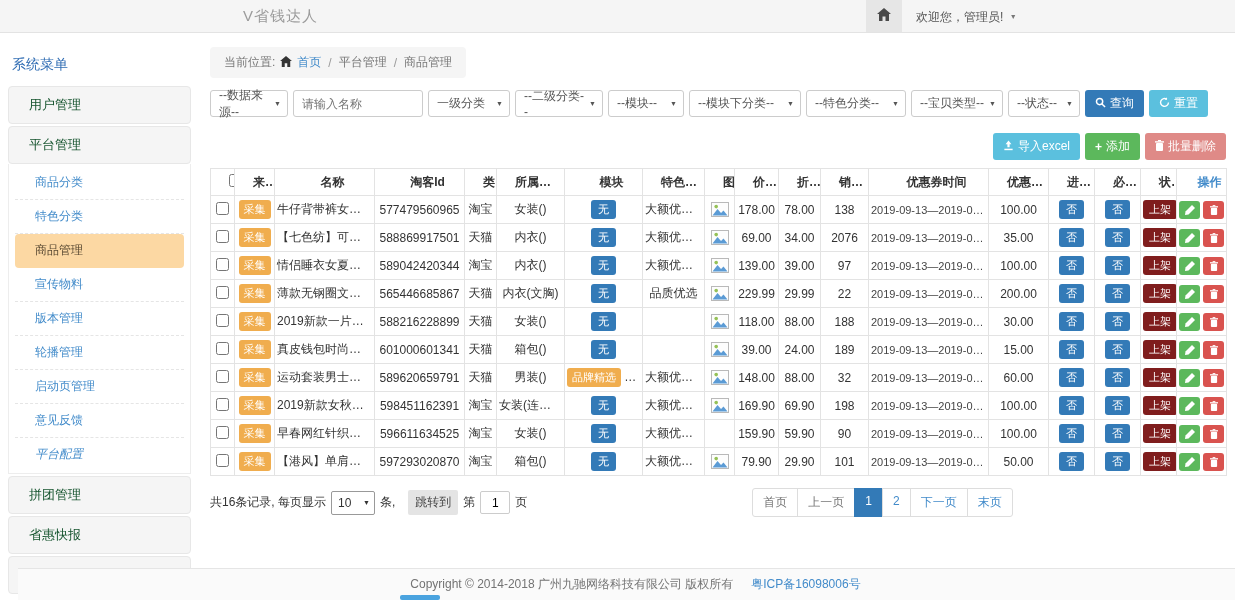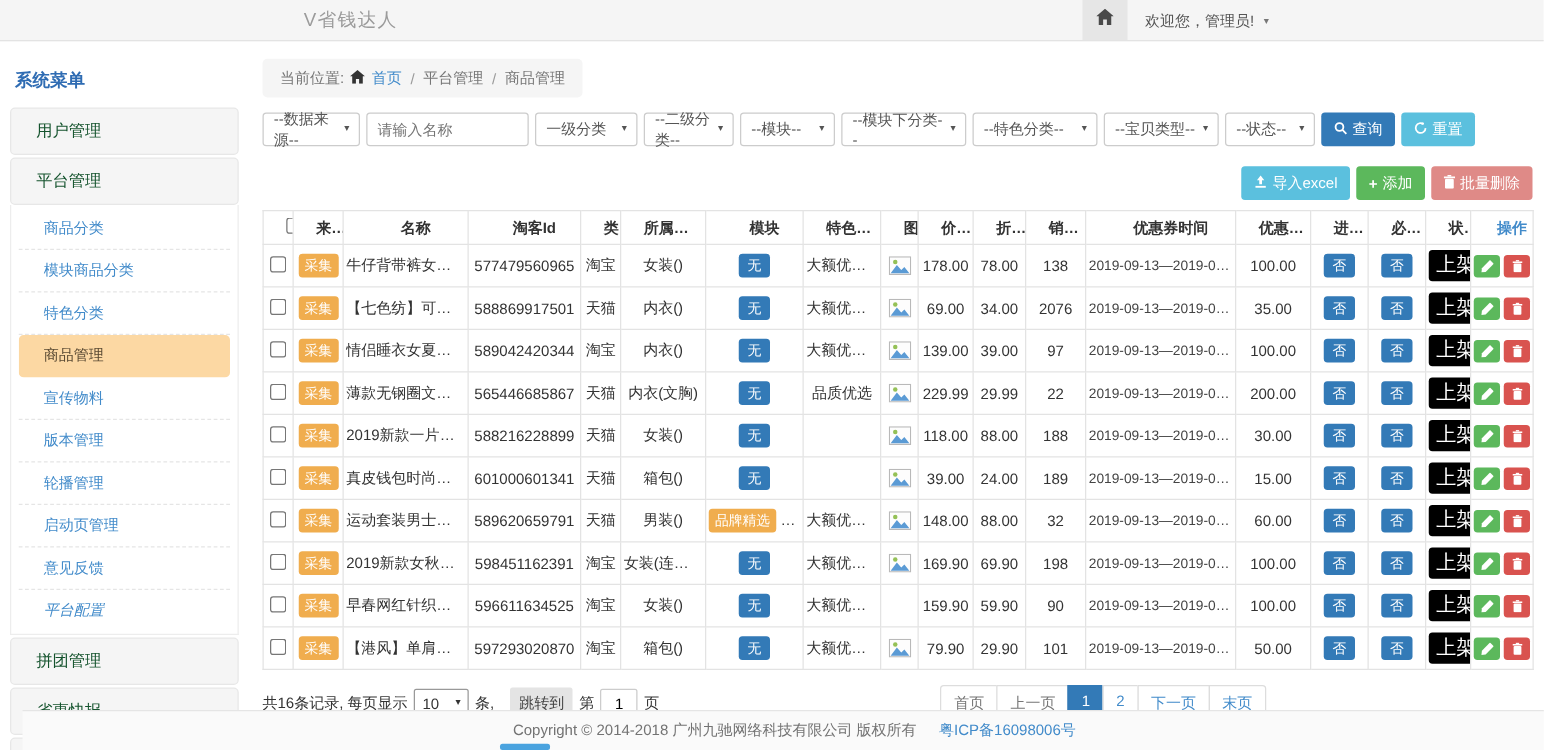--- a/index.html
+++ b/index.html
@@ -9,21 +9,21 @@
   
   .top-header { height:33px; background:#f5f5f5; border-bottom:1px solid #e3e3e3; position:relative; }
   .brand { position:absolute; left:243px; top:7px; font-size:15px; color:#9b9b9b; letter-spacing:1px; }
   .home-box { position:absolute; left:866px; top:0; width:36px; height:32px; background:#e6e6e6; display:flex; align-items:center; justify-content:center; cursor:pointer; }
   .welcome { position:absolute; left:916px; top:9px; font-size:12px; color:#555; cursor:pointer; }
   .welcome .caret { font-size:7px; color:#777; vertical-align:2px; margin-left:3px; }
 
   
   .layout { display:flex; align-items:flex-start; }
   aside { width:183px; margin:15px 0 0 8px; font-size:13px; }
-  .side-title { color:#2f6cb3; font-weight:bold; font-size:14px; padding:8px 4px 10px 4px; }
+  .side-title { color:#2f6cb3; font-weight:normal; font-size:14px; padding:8px 4px 10px 4px; }
   .side-item { background:#f5f5f5; border:1px solid #e7e7e7; border-radius:4px; padding:9px 0 9px 20px; margin-top:2px; color:#14532d; cursor:pointer; }
   .submenu { background:#fff; border:1px solid #ededed; border-top:none; padding:2px 6px; }
   .sub-item { color:#428bca; font-size:12px; padding:8px 0 8px 20px; border-bottom:1px dashed #e5e5e5; cursor:pointer; }
   .sub-item:last-child { border-bottom:none;font-style:italic; }
   .sub-item.active { background:#fcd8a3; border-radius:4px; color:#5a4a33; border-bottom:1px dashed transparent; }
 
   main { width:1016px; margin:14px 0 0 19px; }
 
   
   .breadcrumb { display:inline-flex; align-items:center; gap:5px; background:#f5f5f5; border-radius:4px; padding:7px 14px; font-size:12px; color:#777; }
@@ -46,21 +46,21 @@
 
   
   table { width:100%; border-collapse:collapse; table-layout:fixed; margin-top:8px; font-size:12px; }
   th, td { border:1px solid #e3e3e3; text-align:center; padding:4px 2px; overflow:hidden; white-space:nowrap; text-overflow:ellipsis; vertical-align:middle; height:27px; }
   th { color:#333; font-weight:bold; background:#fff;padding-left:18px; }
   th.op-head { color:#428bca; }
   td.time { font-size:11px; color:#444; }
   td.name-cell { color:#333; }
   .badge-orange { background:#f0ad4e; color:#fff; border-radius:3px; padding:2px 5px; font-size:11px; display:inline-block; cursor:pointer; }
   .btn-blue { background:#337ab7; color:#fff; border-radius:3px; padding:2px 7px; font-size:11px; display:inline-block; cursor:pointer; }
-  .btn-green { background:#000000; color:#fff; border-radius:3px; padding:2px 6px; font-size:16px; display:inline-block; cursor:pointer; }
+  .btn-green { background:#7f1d1d; color:#fff; border-radius:3px; padding:2px 6px; font-size:11px; display:inline-block; cursor:pointer; }
   .mod-text { font-size:12px; color:#333; }
   .op { display:inline-flex; align-items:center; justify-content:center; width:21px; height:18px; border-radius:3px; cursor:pointer; vertical-align:middle; }
   .op.edit { background:#5cb85c; margin-right:3px; }
   .op.del { background:#d9534f; }
   .thumb { vertical-align:middle; }
 
   
   .page-row { display:flex; align-items:center; margin-top:12px; font-size:12px; color:#333; }
   .page-left { display:flex; align-items:center; gap:5px; }
   .mini-sel { height:24px; width:44px; border:1px solid #999; border-radius:2px; display:inline-flex; align-items:center; justify-content:space-between; padding:0 4px 0 6px; background:#fff; cursor:pointer; }
@@ -100,21 +100,20 @@
 <div class="layout">
 
   <aside>
     <div class="side-title">系统菜单</div>
     <div>
         <div class="side-item">用户管理</div>
         <div class="side-item">平台管理</div>
       </div>
     <div class="submenu">
         <div class="sub-item">商品分类</div>
-        <div class="sub-item">模块商品分类</div>
         <div class="sub-item">特色分类</div>
         <div class="sub-item active">商品管理</div>
         <div class="sub-item">宣传物料</div>
         <div class="sub-item">版本管理</div>
         <div class="sub-item">轮播管理</div>
         <div class="sub-item">启动页管理</div>
         <div class="sub-item">意见反馈</div>
         <div class="sub-item">平台配置</div>
       </div>
     <div>
@@ -143,29 +142,29 @@
     <div class="filters">
         <span class="sel" style="width:78px">
      <span>--数据来源--</span>
      <span class="caret">▼</span>
         </span>
         <input class="txt-input" placeholder="请输入名称" style="">
         <span class="sel" style="width:82px">
      <span>一级分类</span>
      <span class="caret">▼</span>
         </span>
-        <span class="sel" style="width:72px">
+        <span class="sel" style="width:88px">
      <span>--二级分类--</span>
      <span class="caret">▼</span>
         </span>
         <span class="sel" style="width:76px">
      <span>--模块--</span>
      <span class="caret">▼</span>
         </span>
-        <span class="sel" style="width:100px">
+        <span class="sel" style="width:112px">
      <span>--模块下分类--</span>
      <span class="caret">▼</span>
         </span>
         <span class="sel" style="width:100px">
      <span>--特色分类--</span>
      <span class="caret">▼</span>
         </span>
         <span class="sel" style="width:92px">
      <span>--宝贝类型--</span>
      <span class="caret">▼</span>

